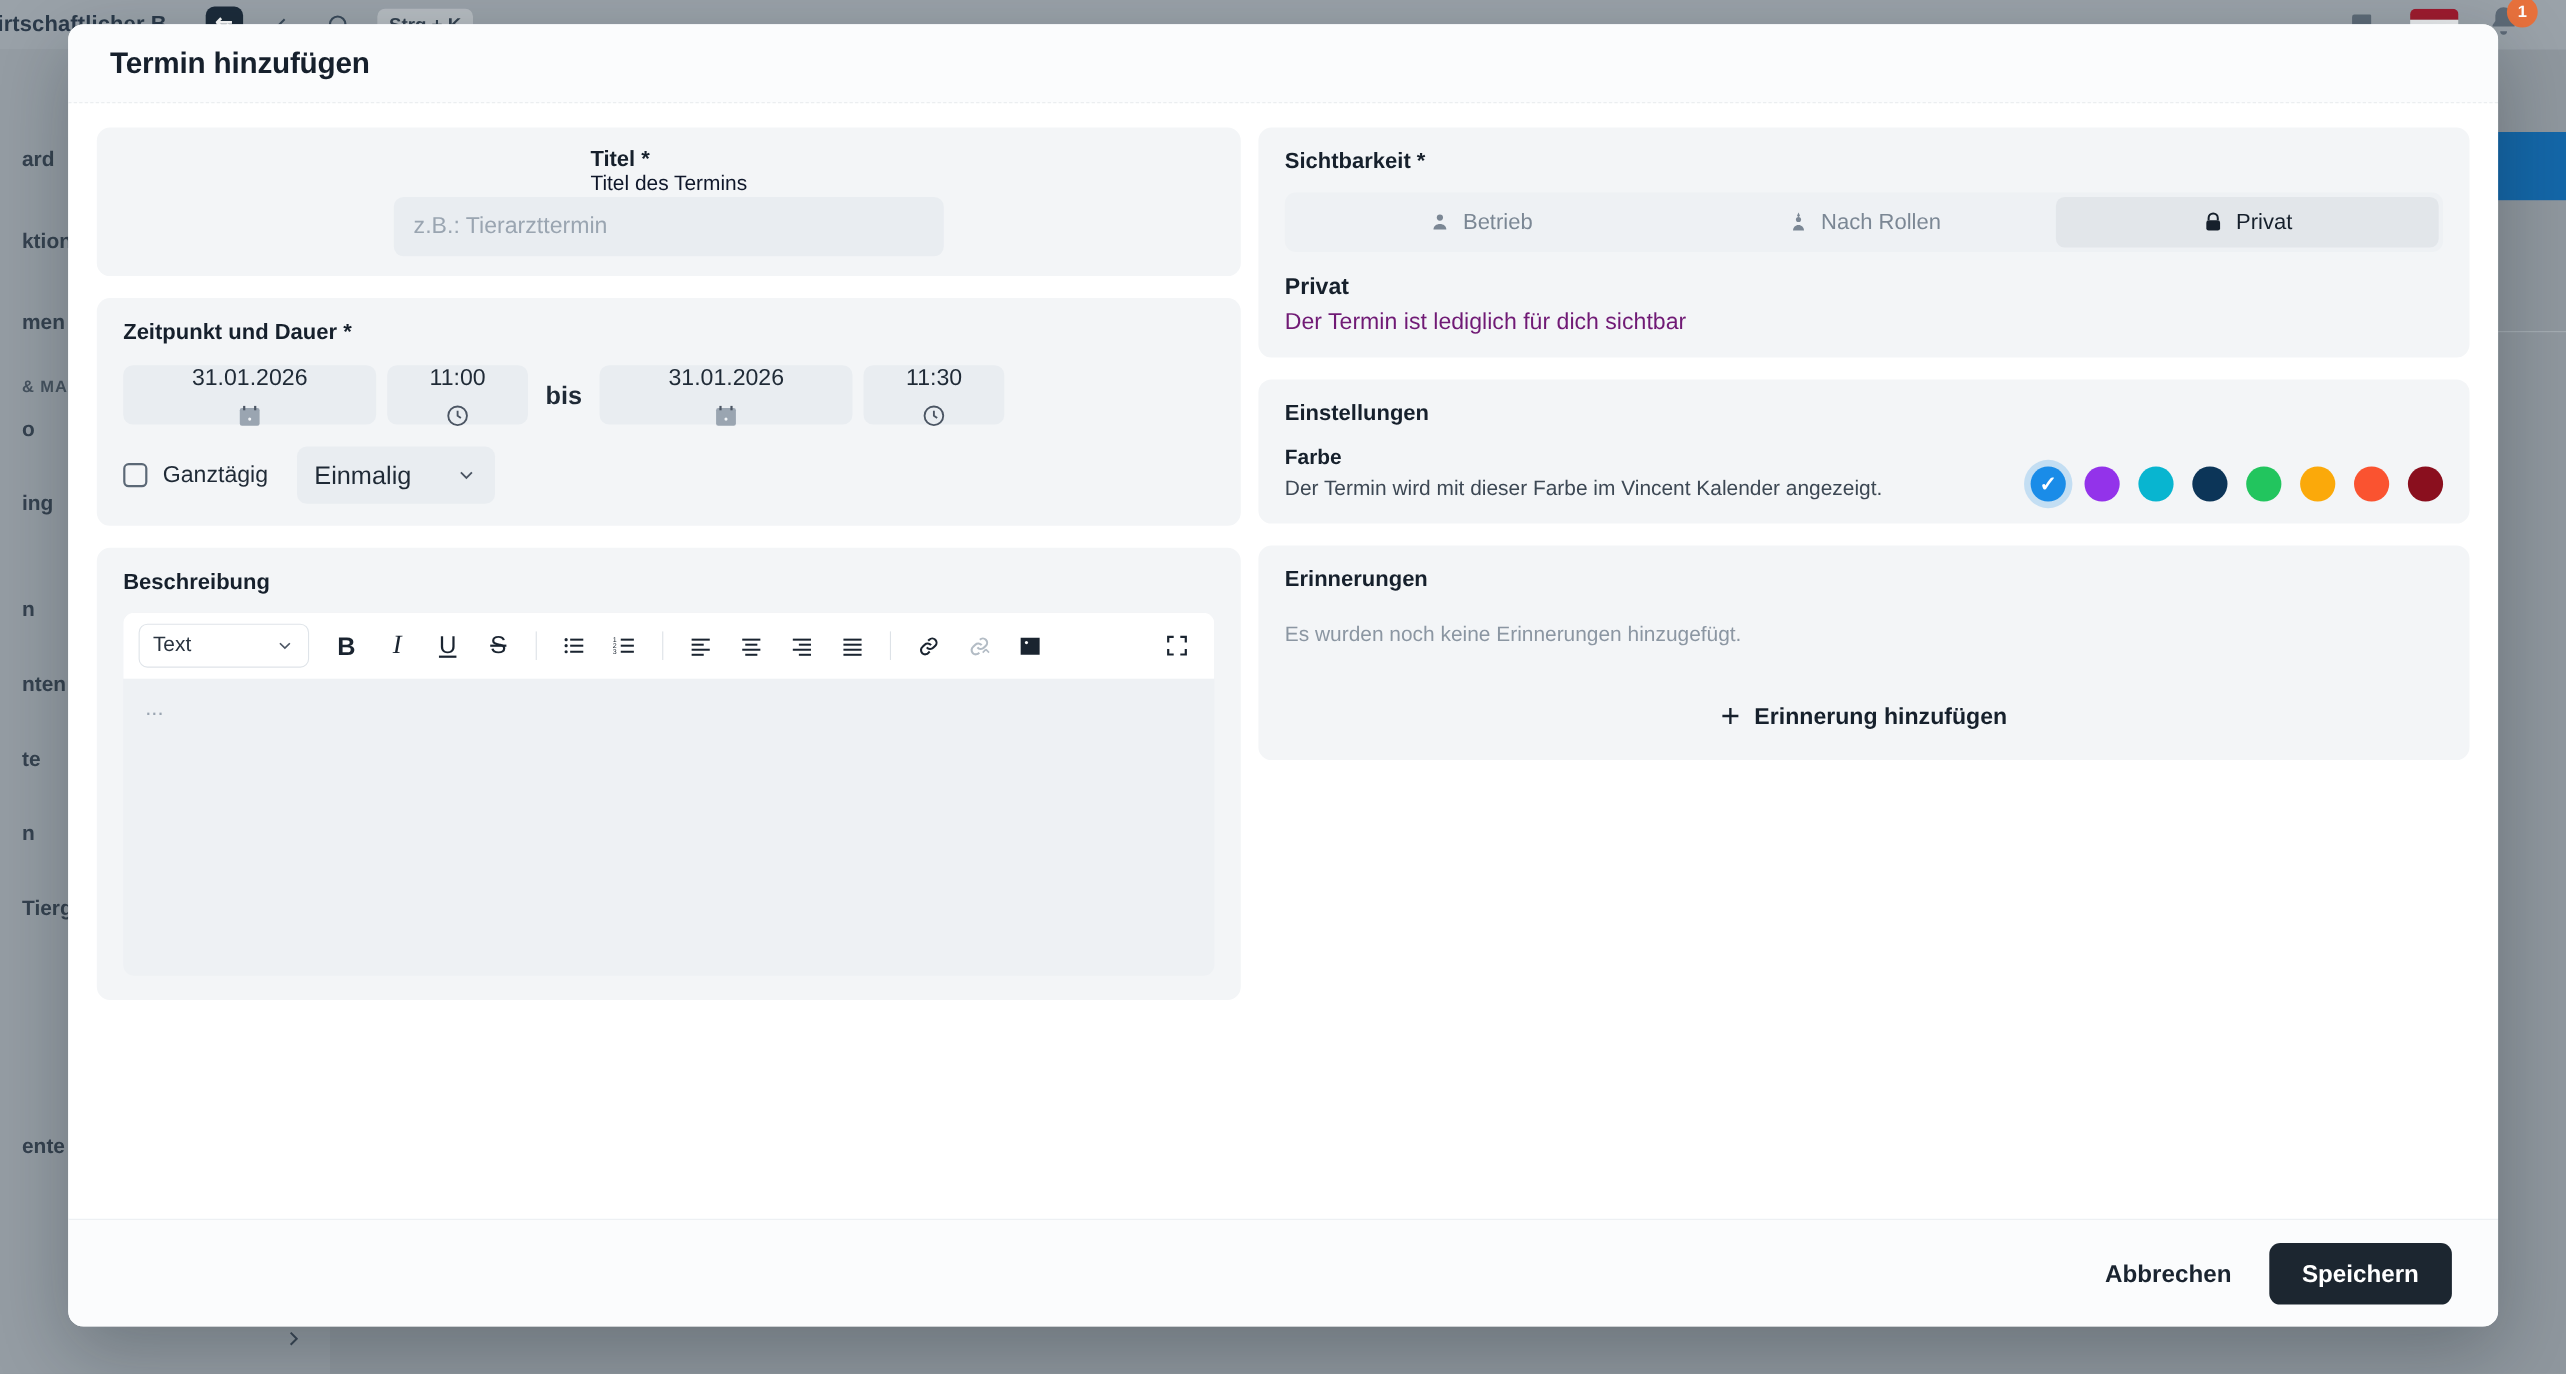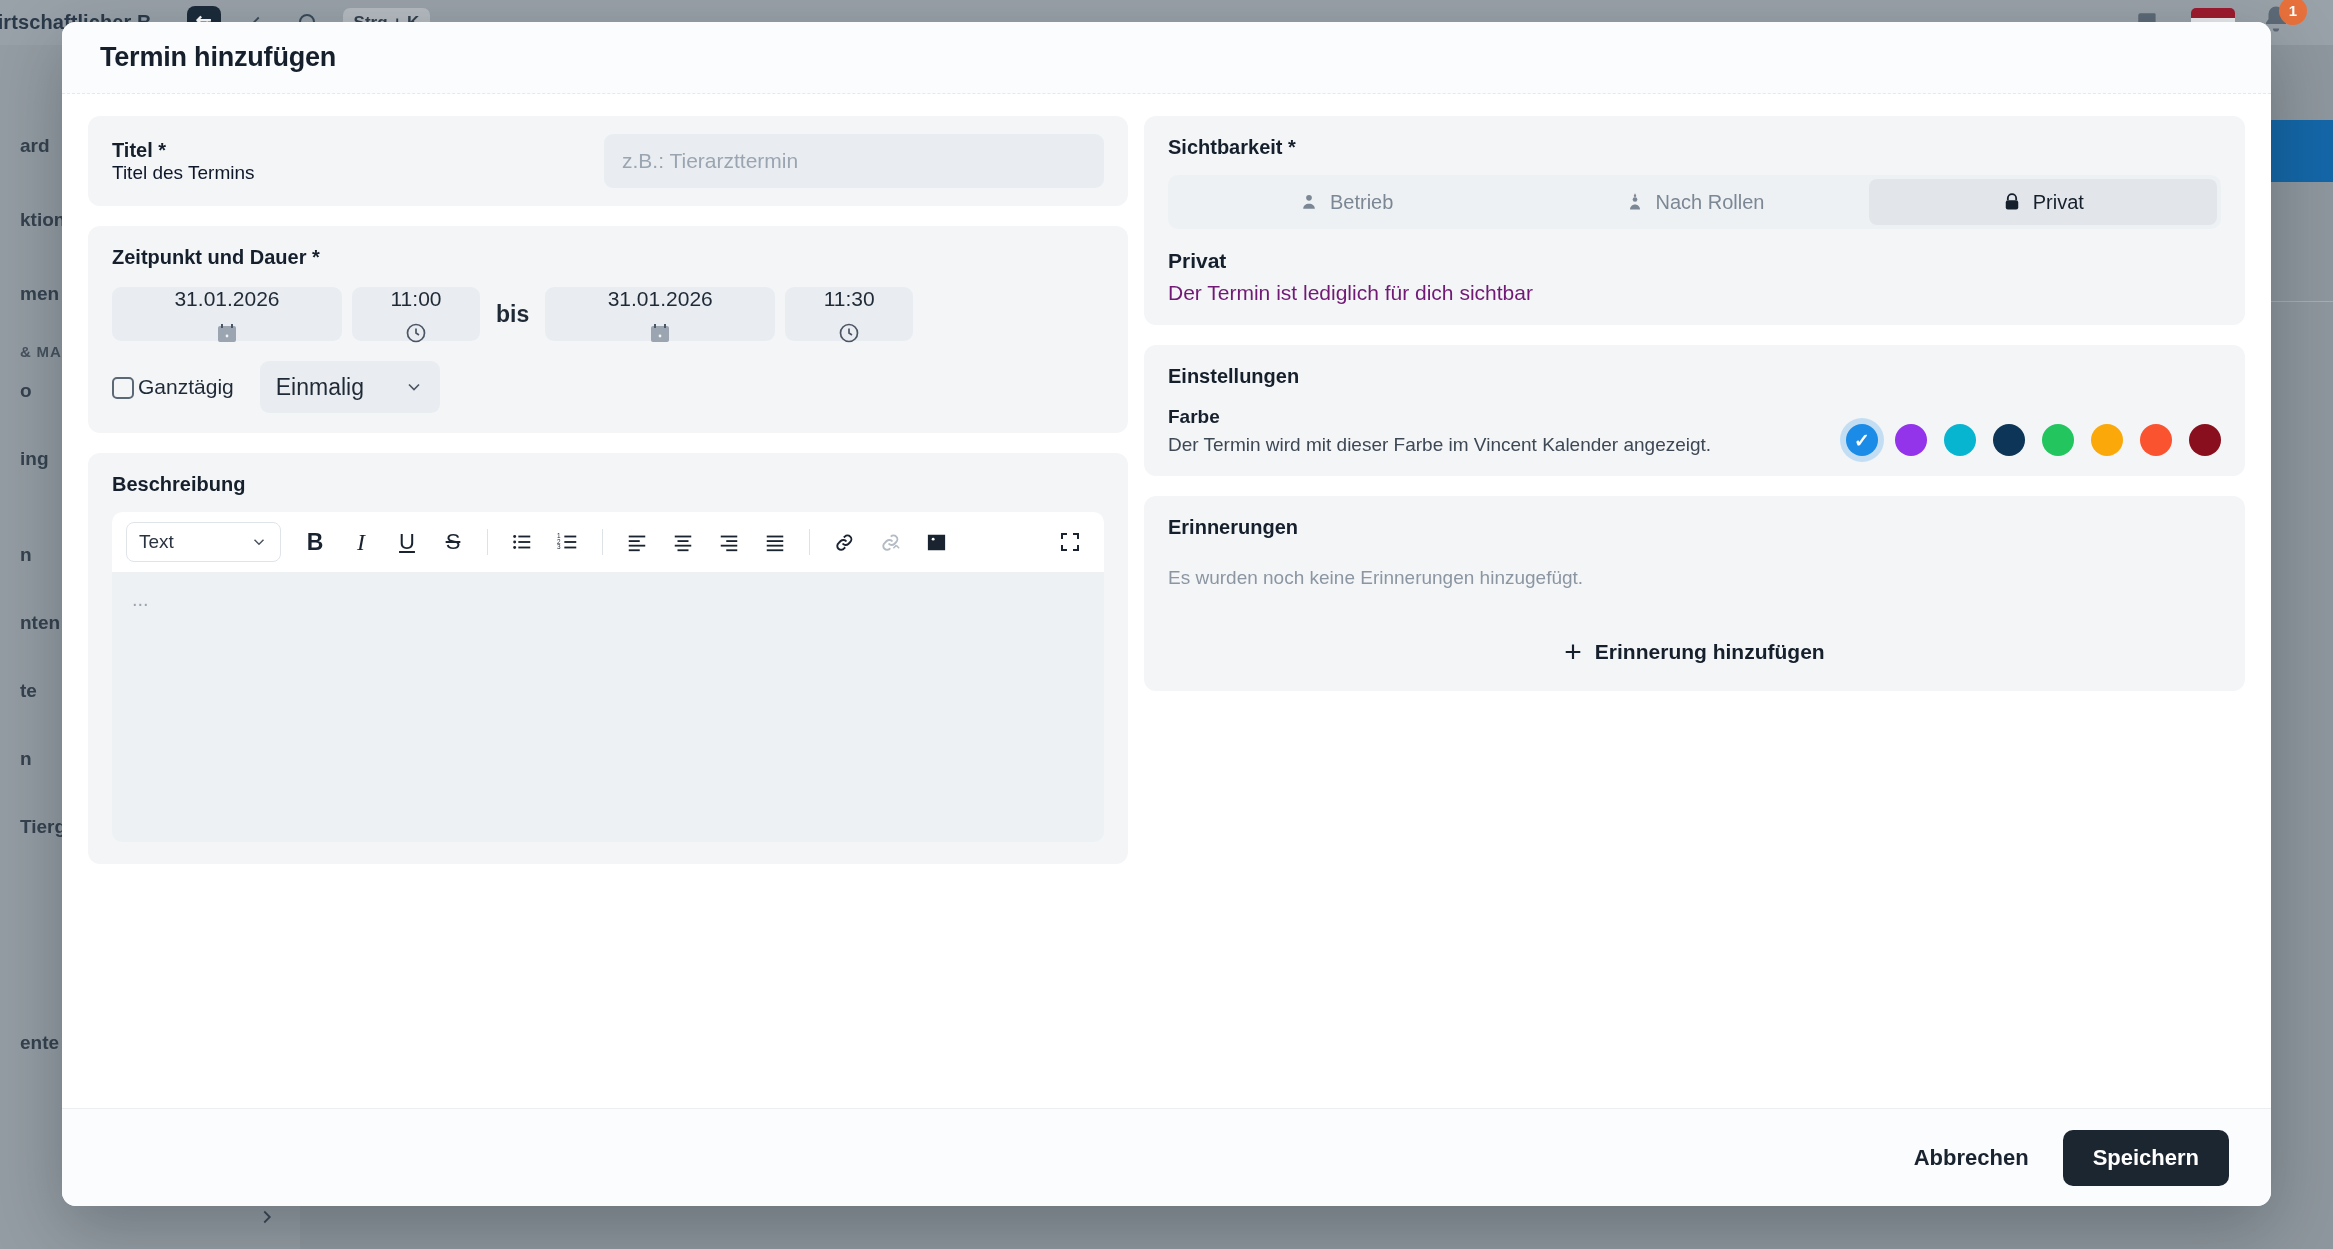--- a/index.html
+++ b/index.html
@@ -96,21 +96,21 @@
     padding: 22px 26px 0 26px; background: #fff; overflow: hidden;
   }
   #col-left { width: 1040px; flex: 0 0 1040px; display: flex; flex-direction: column; gap: 20px; }
   #col-right { flex: 1 1 auto; display: flex; flex-direction: column; gap: 20px; }
 
   .card { background: #f3f5f7; border-radius: 12px; padding: 20px 24px; }
   .card-title { font-size: 20px; font-weight: 700; color: #16202c; }
   .card-sub { font-size: 19px; color: #0f172a; margin-top: 0; }
 
   
-  #card-titel { display: flex; align-items: center; justify-content: space-between; padding: 18px 24px; }
+  #card-titel { display: flex; align-items: center; justify-content: space-between; padding: 18px 24px; flex-direction: column; }
   #titel-labels { display: flex; flex-direction: column; }
   #titel-input {
     width: 500px; height: 54px; border: none; border-radius: 9px;
     background: #e9edf1; padding: 0 18px; font-size: 21px; color: #2a3440;
     font-family: "Liberation Sans", sans-serif;
   }
   #titel-input::placeholder { color: #9aa5b1; }
 
   
   #zeit-row { display: flex; align-items: center; gap: 10px; margin-top: 18px; }
@@ -342,21 +342,21 @@
             <span>
               <svg width="24" height="24" viewBox="0 0 24 24" fill="none" stroke="#4b5563" stroke-width="1.7">
                   <circle cx="12" cy="12" r="8.5"></circle>
                   <path d="M12 7.5V12l3 2"></path>
                 </svg>
             </span>
           </div>
         </div>
 
         <div id="zeit-row2">
-          <div style="display:flex;align-items:flex-end;gap:4px">
+          <div style="display:flex;align-items:center;gap:14px">
             <span class="checkbox"></span>
             <span class="chk-label">Ganztägig</span>
           </div>
           <div id="recurrence">
             <span>Einmalig</span>
             <span>
               <svg width="20" height="20" viewBox="0 0 24 24" fill="none" stroke="#4b5563" stroke-width="2">
                   <path d="M6 9l6 6 6-6"></path>
                 </svg>
             </span>

